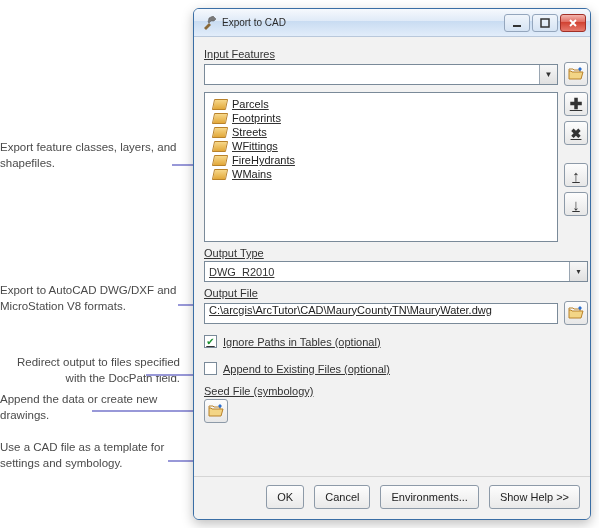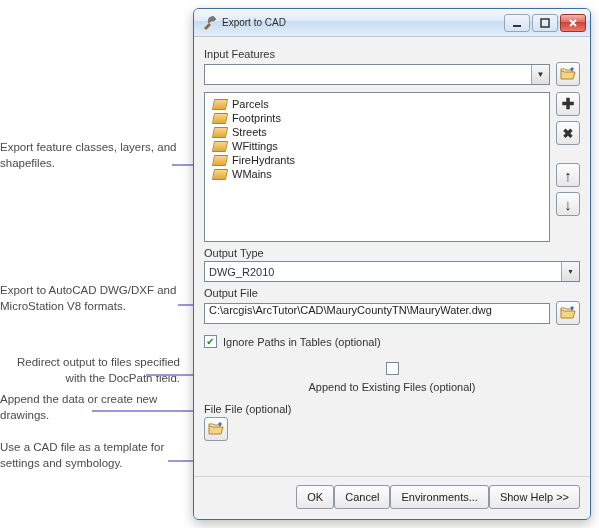--- a/index.html
+++ b/index.html
@@ -71,24 +71,25 @@
     cursor: default;
   }
   .win-btn.close {
     background: linear-gradient(to bottom, #f3b6b0, #e06a5e 45%, #d14232 46%, #e77a6d);
     border-color: #a03028;
     color: #fff;
     font-weight: bold;
   }
   .client {
     flex: 1;
-    padding: 6px 10px 8px 10px;
+    padding: 6px 2px 8px 10px;
     overflow: hidden;
     display: flex;
     flex-direction: column;
+    text-decoration: underline;
   }
   .section-label {
     padding: 5px 0 2px 0;
     color: #333;
   }
   .row {
     display: flex;
     align-items: center;
     gap: 6px;
   }
@@ -178,21 +179,21 @@
     width: 13px; height: 13px;
     border: 1px solid #7a8a99;
     background: #fff;
     display: inline-flex; align-items: center; justify-content: center;
     font-size: 10px; color: #1a8f2e;
   }
   .footer {
     padding: 8px 10px 10px 10px;
     display: flex;
     justify-content: flex-end;
-    gap: 0;
+    gap: 10px;
     border-top: 1px solid #d5d5d5;
     background: #f2f2f2;
   }
   .footer button, .btn {
     height: 24px;
     padding: 0 10px;
     border: 1px solid #8d9aa8;
     border-radius: 3px;
     background: linear-gradient(to bottom, #fdfdfd, #e9e9e9);
     font-size: 11px;
@@ -316,26 +317,26 @@
           <path d="M12 1 L12 4 M10.5 2.5 L12 1 L13.5 2.5" fill="none" stroke="#2a6ed0" stroke-width="1.3"></path>
         </svg>
       </span>
     </div>
 
     <div class="checkbox-row">
       <span class="chk" id="chk-ignore">✔</span>
       <span>Ignore Paths in Tables (optional)</span>
     </div>
 
-    <div class="checkbox-row" style="margin-top:14px;flex-direction:column;">
+    <div class="checkbox-row" style="margin-top:14px;">
       <span class="chk" id="chk-append"></span>
       <span>Append to Existing Files (optional)</span>
     </div>
 
-    <div class="section-label" style="padding-top:10px;">File File (optional)</div>
+    <div class="section-label" style="padding-top:10px;">Seed File (symbology)</div>
     <div class="row">
       <span class="icon-btn">
         <svg width="16" height="14" viewBox="0 0 16 14">
           <path d="M1 4 L1 12 L13 12 L15 5 L4 5 L3 4 Z" fill="#f3d586" stroke="#b9822a"></path>
           <path d="M1 4 L1 2 L5 2 L6 3 L12 3 L12 5" fill="none" stroke="#b9822a"></path>
           <path d="M12 1 L12 4 M10.5 2.5 L12 1 L13.5 2.5" fill="none" stroke="#2a6ed0" stroke-width="1.3"></path>
         </svg>
       </span>
     </div>
 

